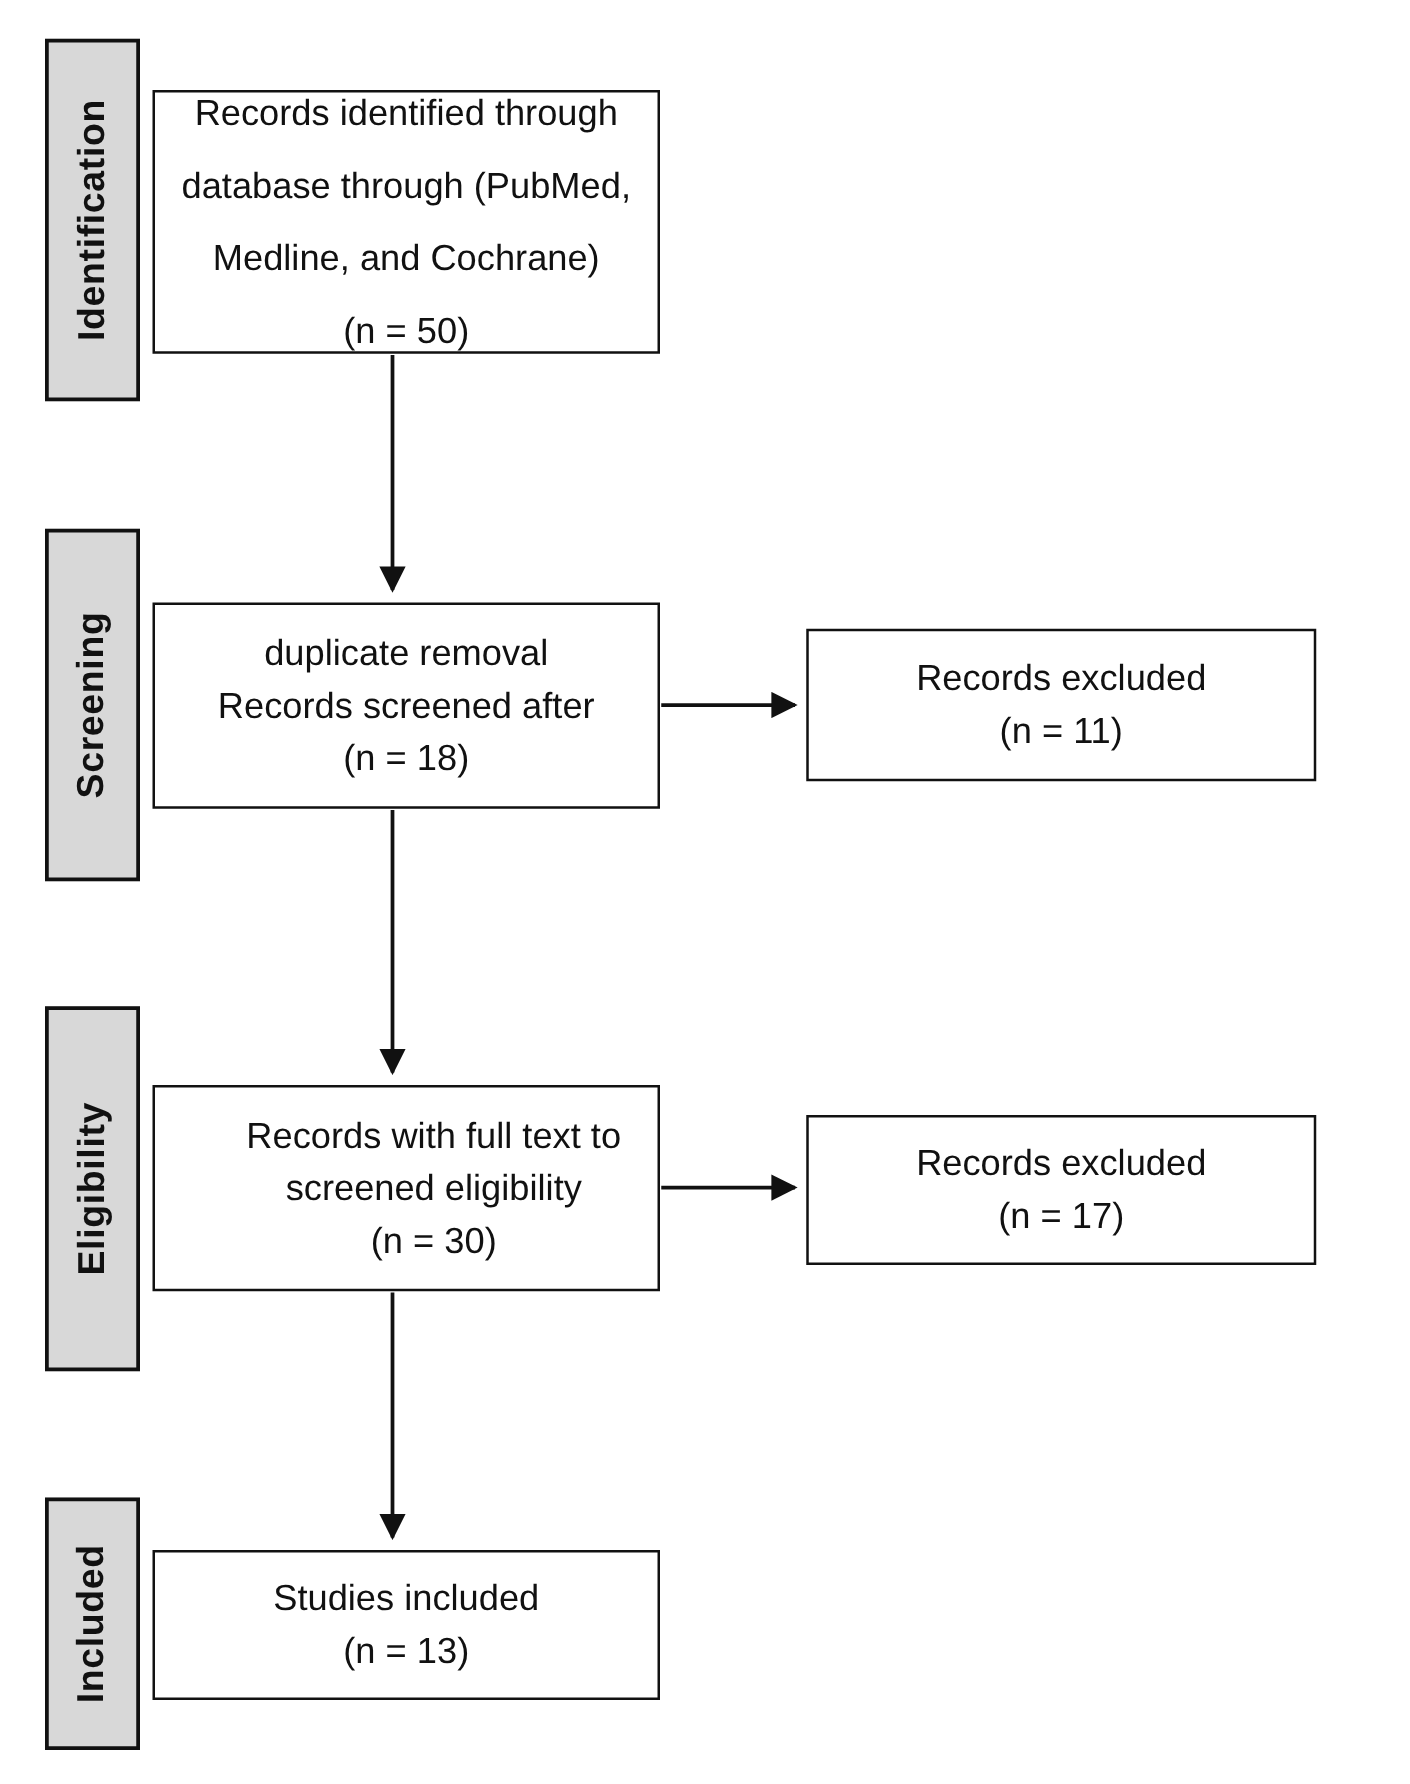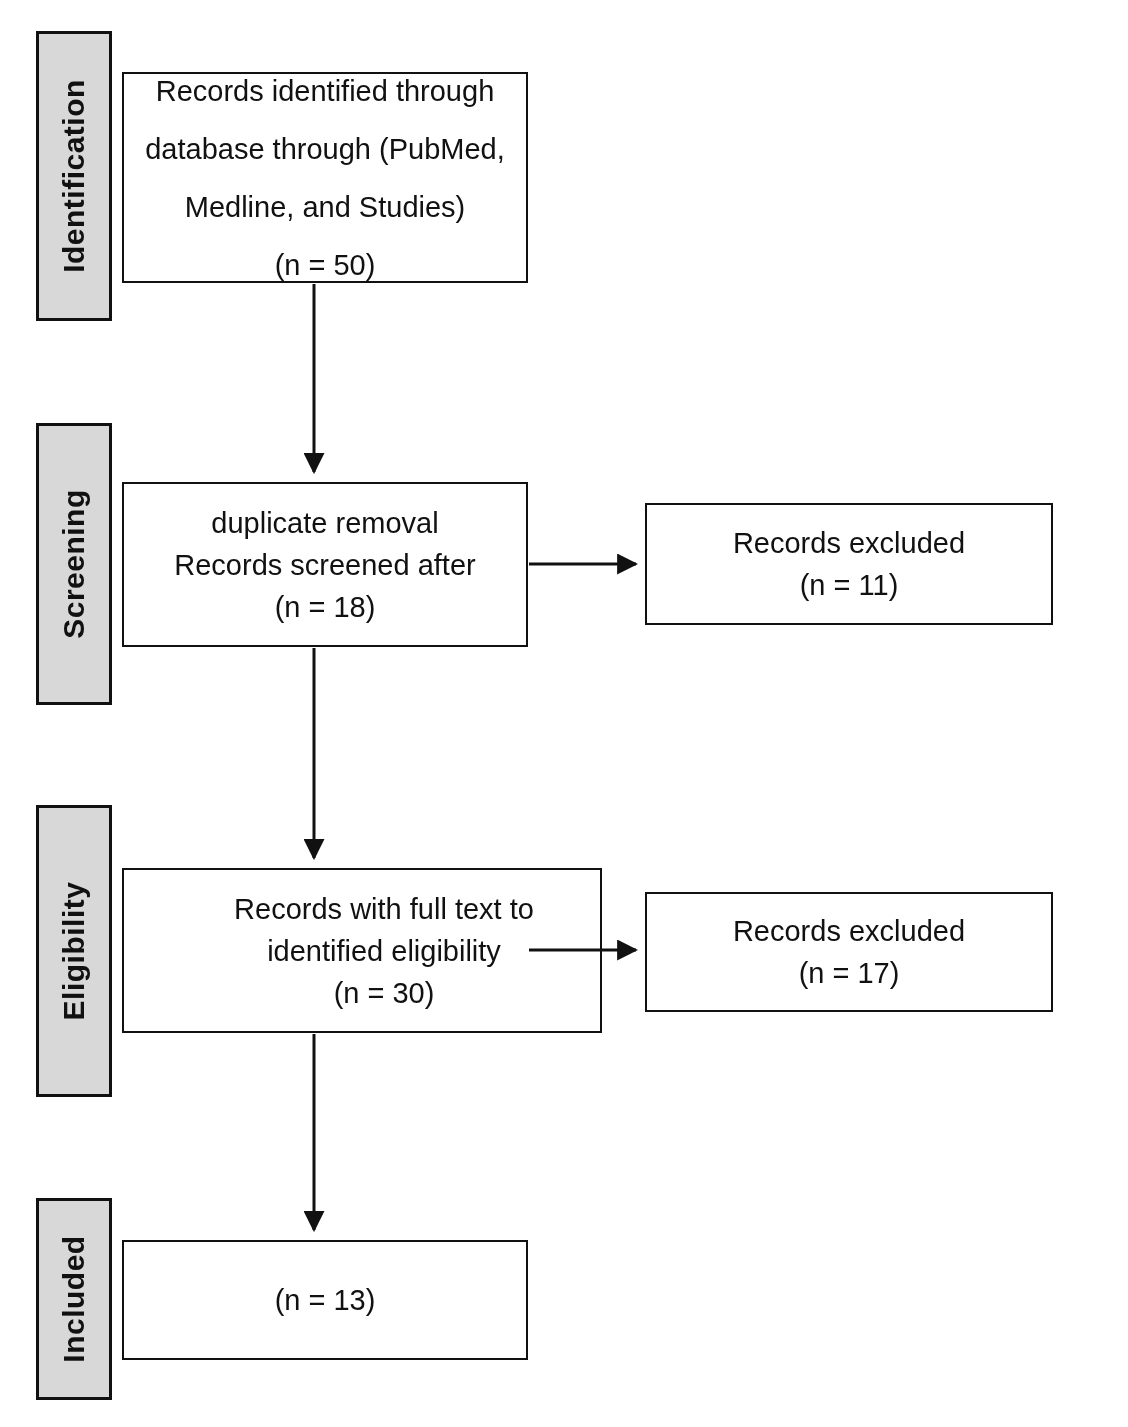--- a/index.html
+++ b/index.html
@@ -70,37 +70,38 @@
   <div class="stage" style="left:36px; top:805px; width:76px; height:292px;">
     <div class="stage-text">Eligibility</div>
   </div>
   <div class="stage" style="left:36px; top:1198px; width:76px; height:202px;">
     <div class="stage-text">Included</div>
   </div>
 
   <div class="flowbox" style="left:122px; top:72px; width:406px; height:211px;gap:16px;">
     <div>Records identified through</div>
     <div>database through (PubMed,</div>
-    <div>Medline, and Studies)</div>
+    <div>Medline, and Cochrane)</div>
     <div>(n = 50)</div>
   </div>
 
   <div class="flowbox" style="left:122px; top:482px; width:406px; height:165px;">
     <div>duplicate removal</div>
     <div>Records screened after</div>
     <div>(n = 18)</div>
   </div>
 
-  <div class="flowbox" style="left:122px; top:868px; width:480px; height:165px;padding-left:44px;">
+  <div class="flowbox" style="left:122px; top:868px; width:406px; height:165px;padding-left:44px;">
     <div>Records with full text to</div>
-    <div>identified eligibility</div>
+    <div>screened eligibility</div>
     <div>(n = 30)</div>
   </div>
 
   <div class="flowbox" style="left:122px; top:1240px; width:406px; height:120px;">
+    <div>Studies included</div>
     <div>(n = 13)</div>
   </div>
 
   <div class="flowbox" style="left:645px; top:503px; width:408px; height:122px;">
     <div>Records excluded</div>
     <div>(n = 11)</div>
   </div>
 
   <div class="flowbox" style="left:645px; top:892px; width:408px; height:120px;">
     <div>Records excluded</div>

